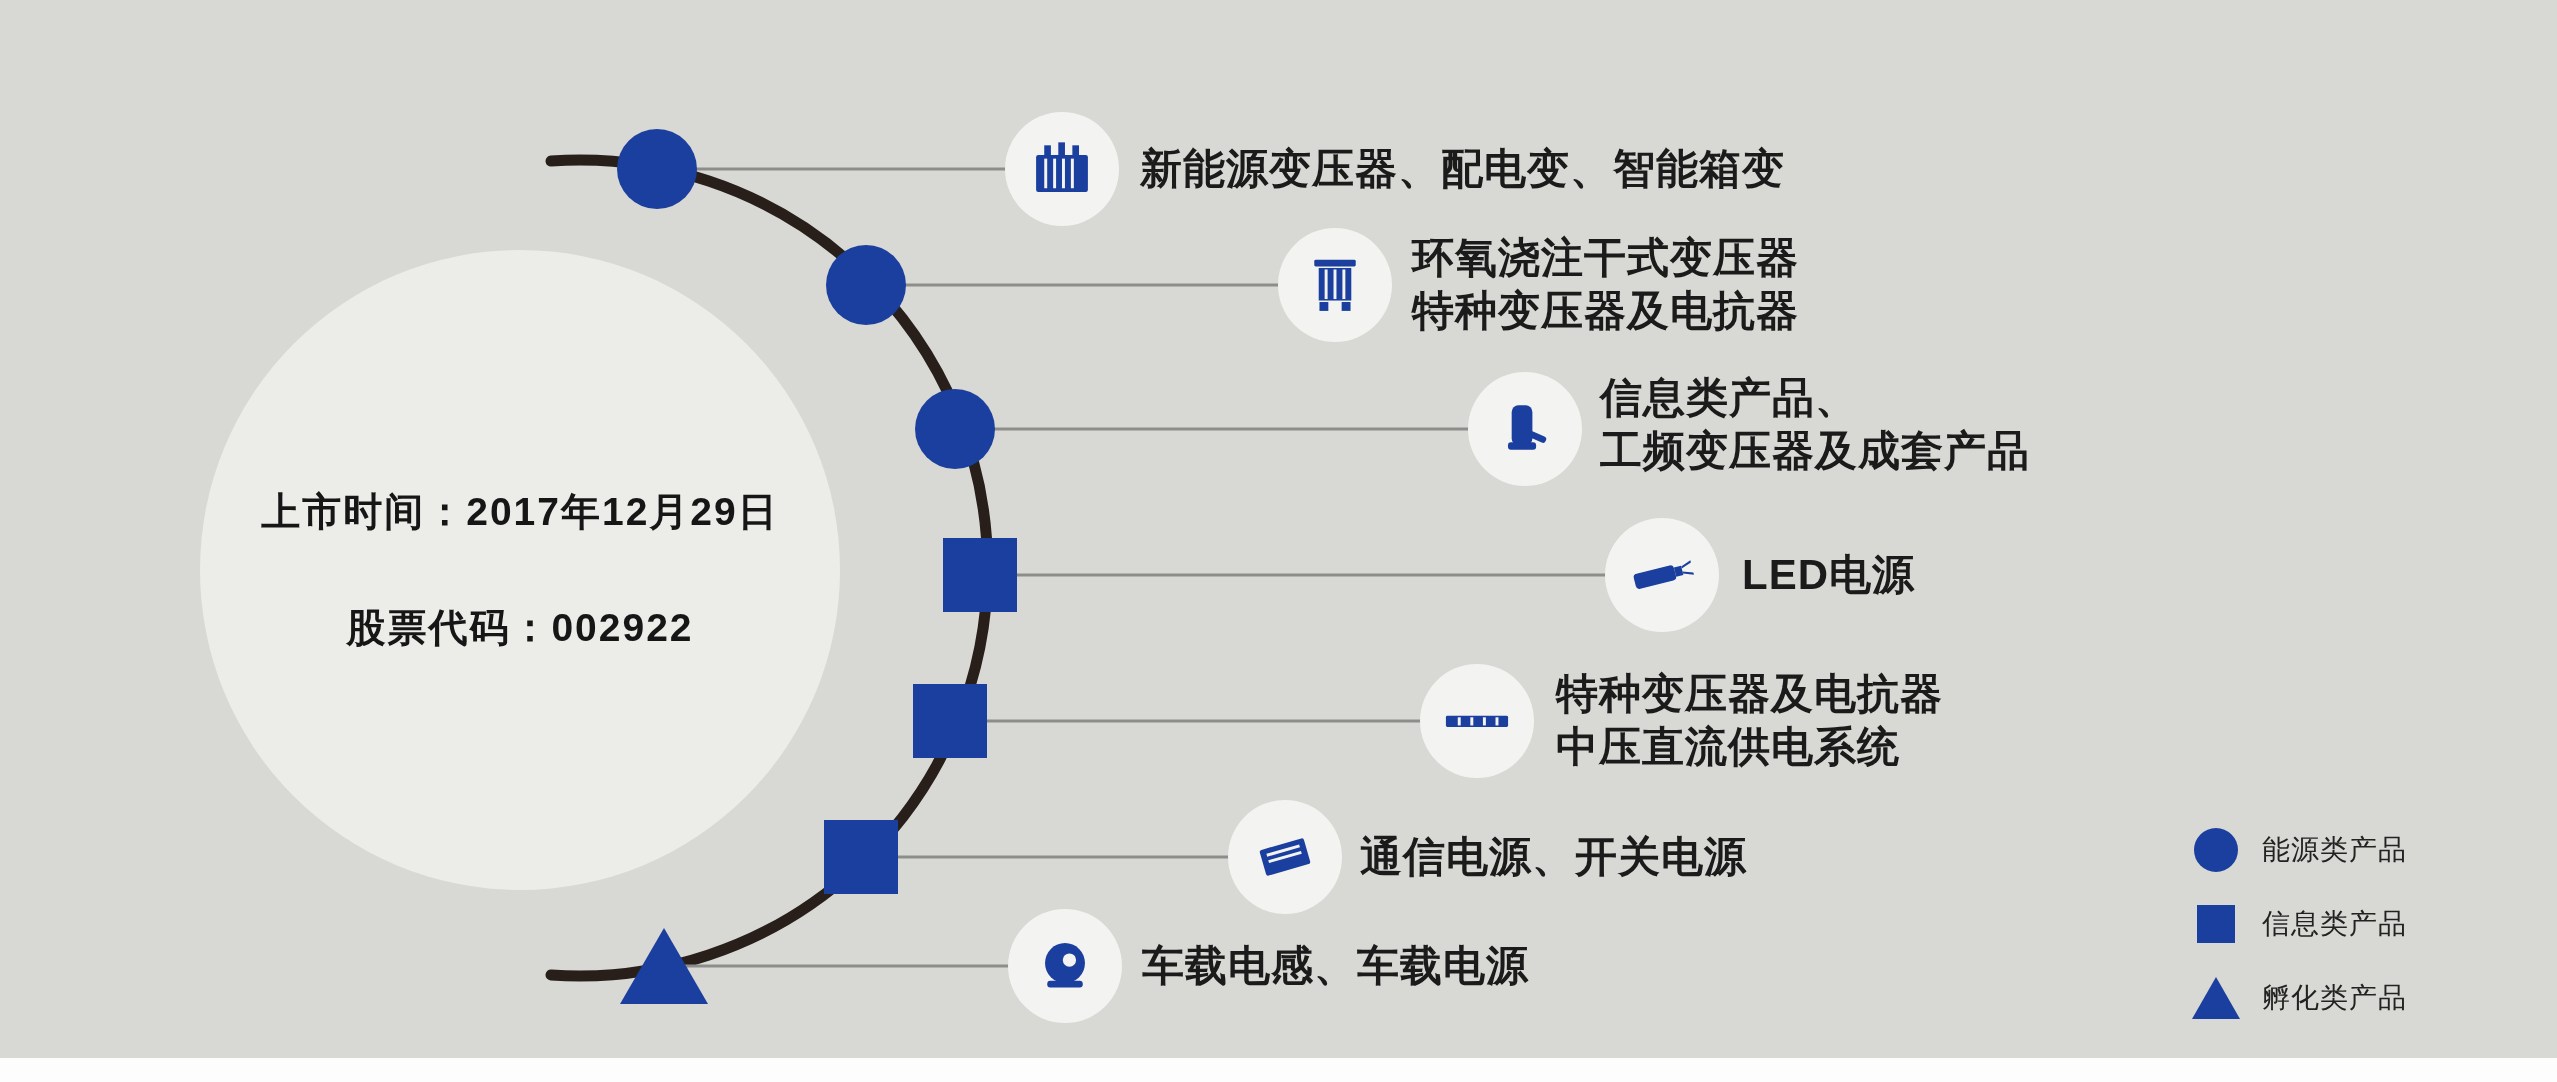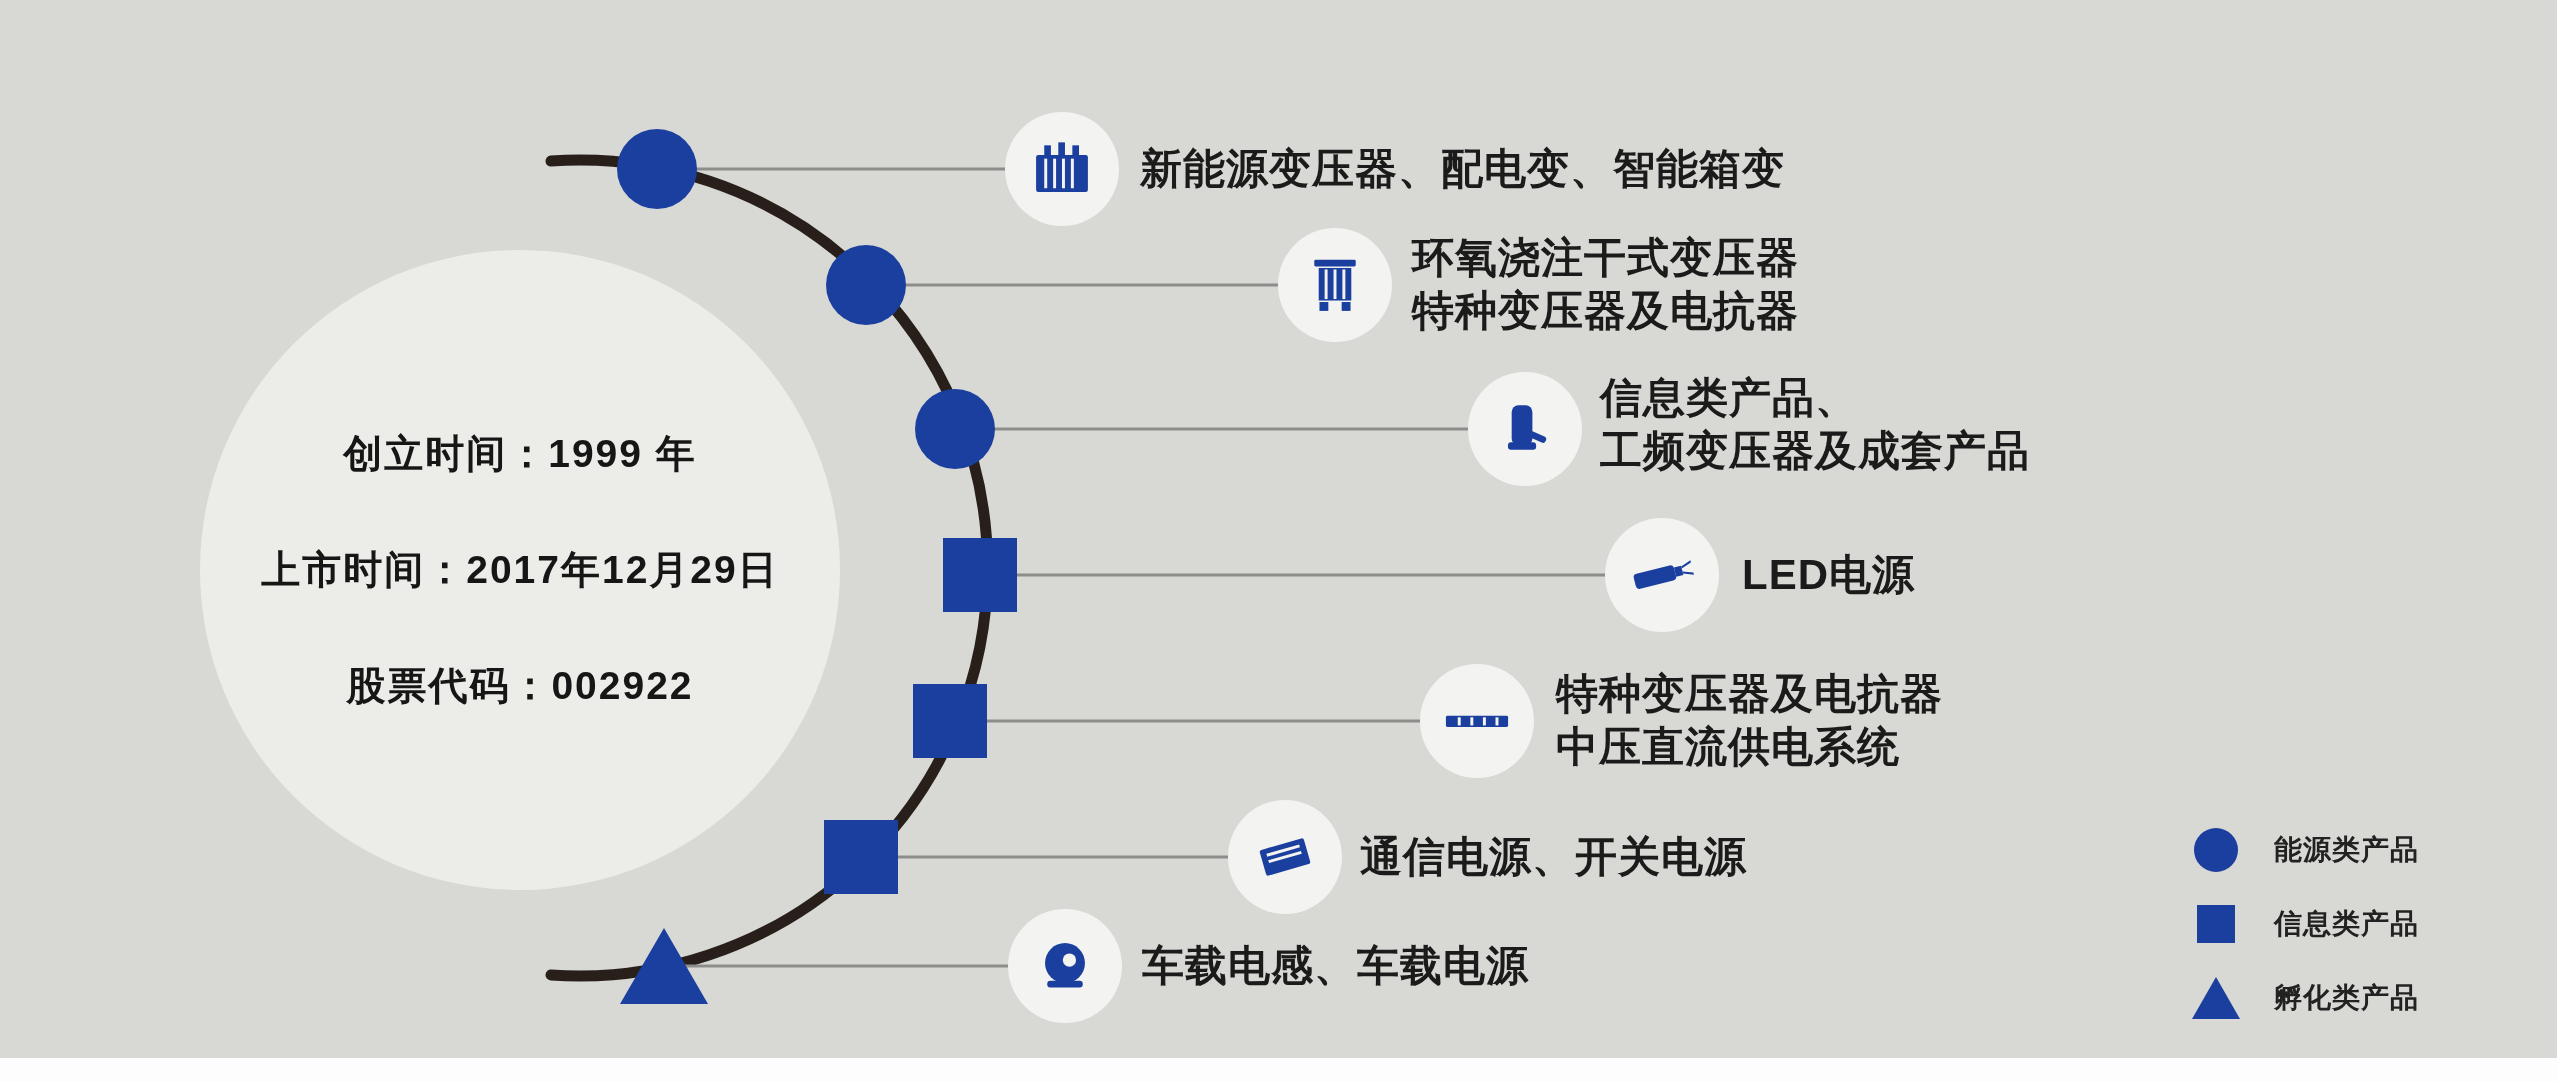--- a/index.html
+++ b/index.html
@@ -59,31 +59,30 @@
     font-size:42px;font-weight:700;color:var(--text);
     letter-spacing:1px;line-height:1.26;white-space:pre-line;z-index:5;
   }
   
   .legend{position:absolute;left:2192px;top:828px;display:flex;flex-direction:column;row-gap:30px;z-index:5;}
   .legend-row{display:flex;align-items:center;column-gap:22px;height:44px;}
   .legend-marker-box{width:48px;display:flex;align-items:center;justify-content:center;flex:none;}
   .lm-circle{width:44px;height:44px;border-radius:50%;background:var(--accent);}
   .lm-square{width:38px;height:38px;background:var(--accent);}
   .lm-triangle{width:0;height:0;border-left:24px solid transparent;border-right:24px solid transparent;border-bottom:42px solid var(--accent);}
-  .legend-label{font-size:28px;font-weight:700;color:#222;letter-spacing:1px;white-space:nowrap;margin-left:12px;}
+  .legend-label{font-size:28px;font-weight:400;color:#222;letter-spacing:1px;white-space:nowrap;}
   
   .bottom-strip{position:absolute;left:0;bottom:0;width:2557px;height:24px;background:#fdfdfd;z-index:6;}
 </style>
 </head>
 <body>
 
 <div class="canvas">
 
   <div class="info-circle">
-    <div class="info-line">创立时间：1999 年</div>
     <div class="info-line">上市时间：2017年12月29日</div>
     <div class="info-line">股票代码：002922</div>
   </div>
 
   <svg class="layer" width="2557" height="1082" viewBox="0 0 2557 1082">
     <path class="arc-path" d="M 551 161 A 408 408 0 1 1 551 975"></path>
     <line class="connector" x1="657" y1="169" x2="1062" y2="169"></line>
     <line class="connector" x1="866" y1="285" x2="1335" y2="285"></line>
     <line class="connector" x1="955" y1="429" x2="1525" y2="429"></line>
     <line class="connector" x1="980" y1="575" x2="1662" y2="575"></line>

